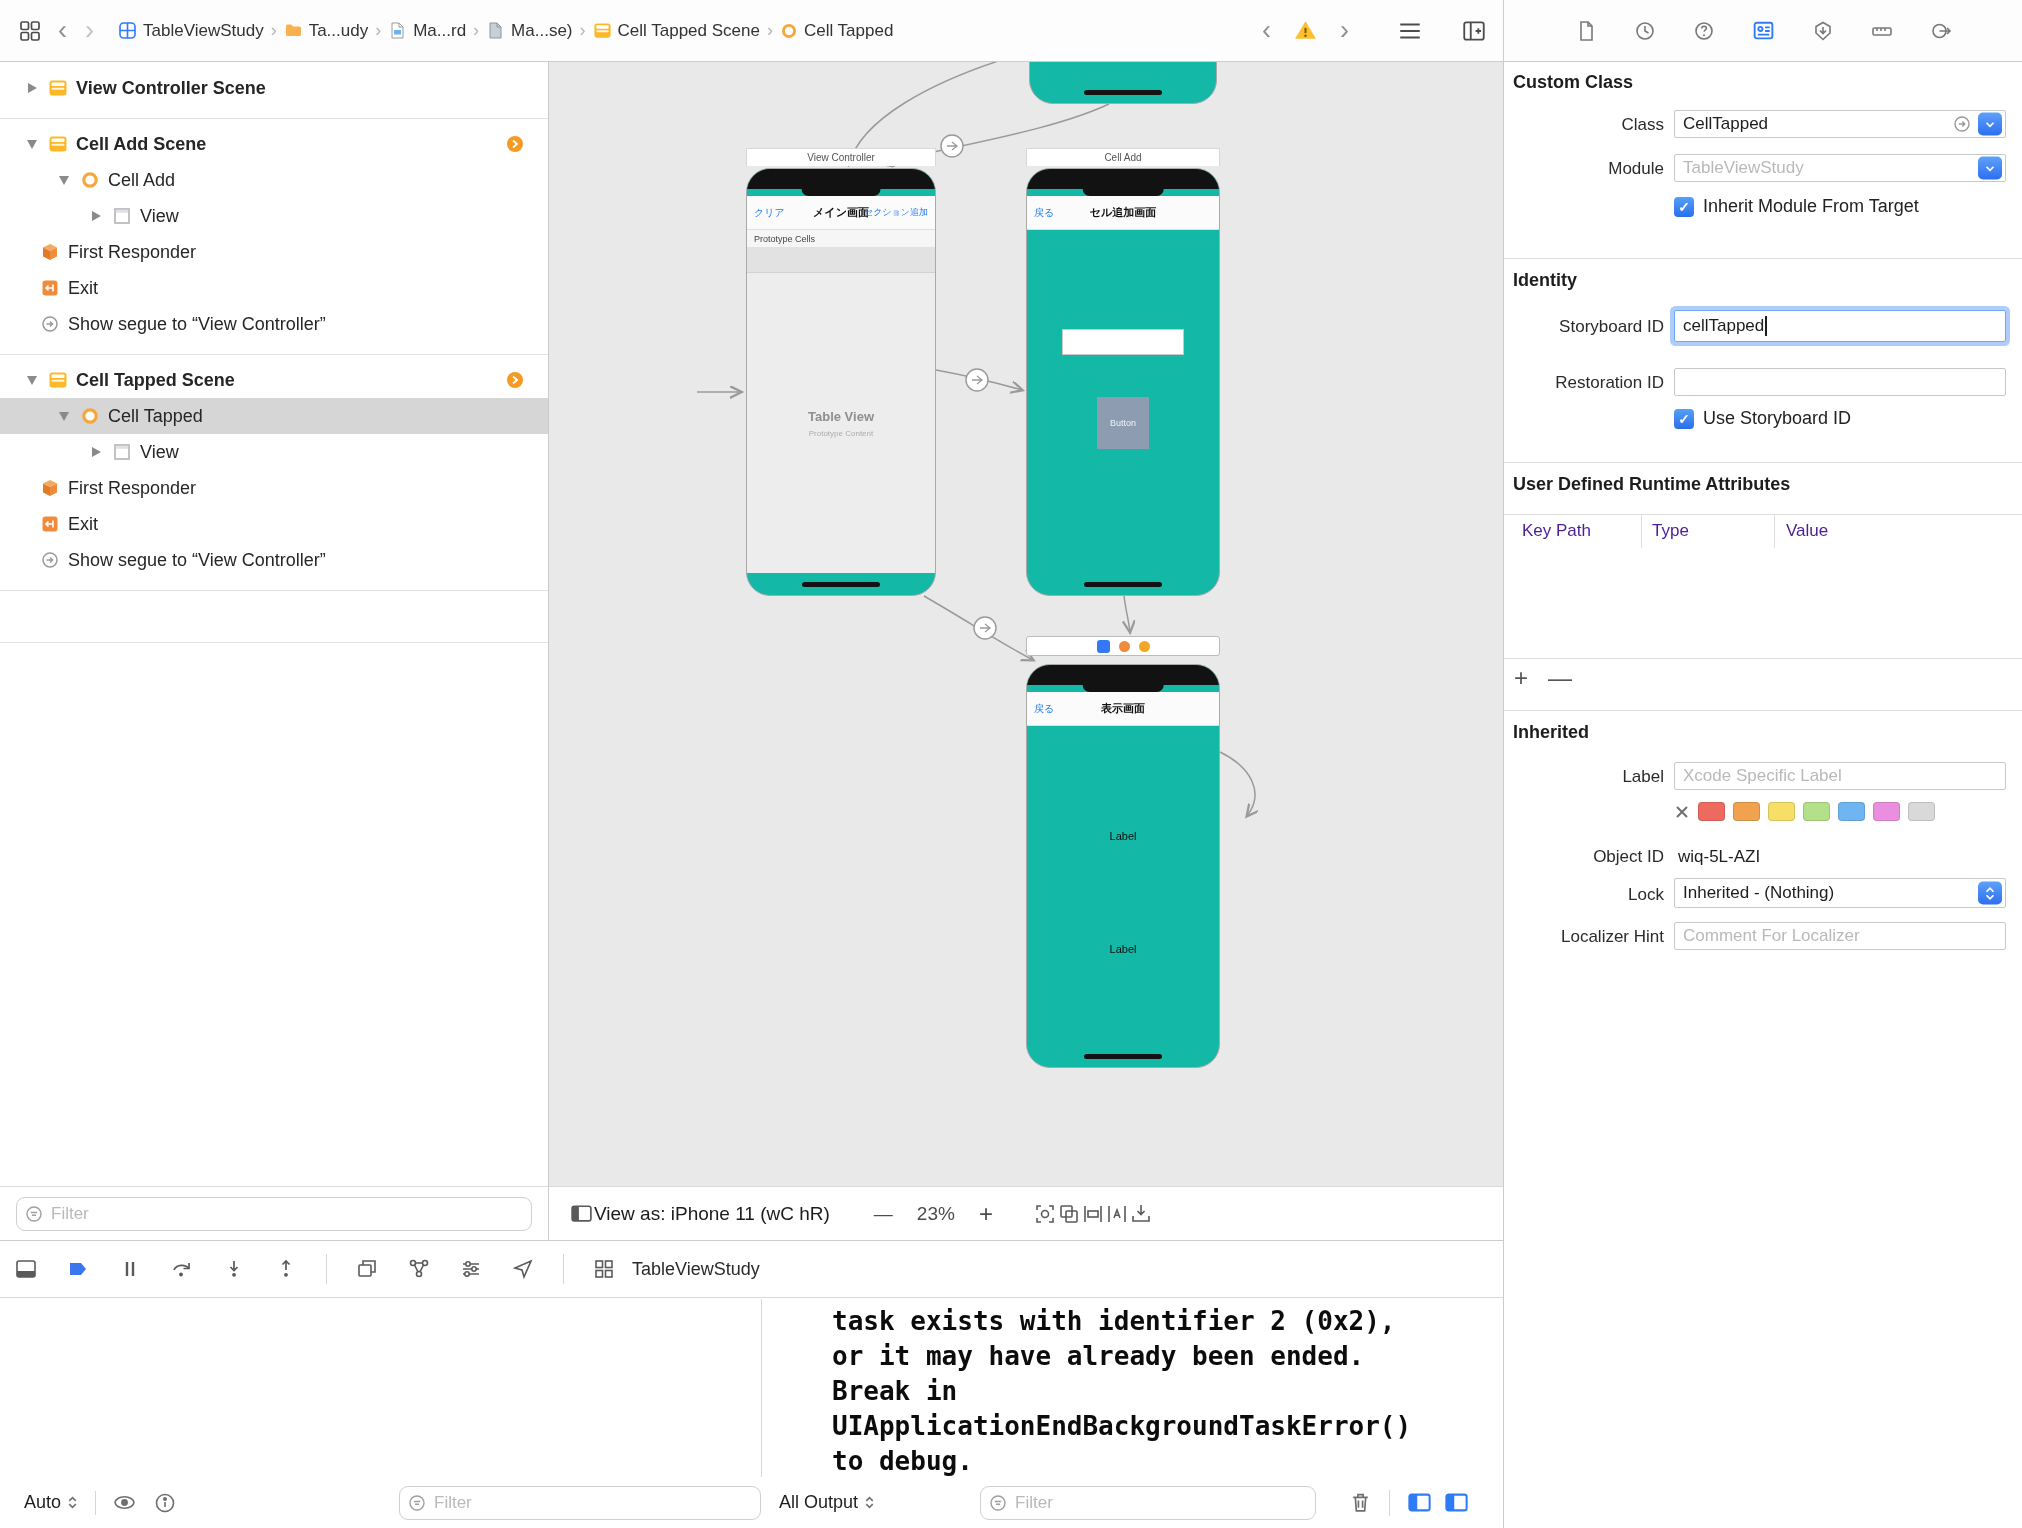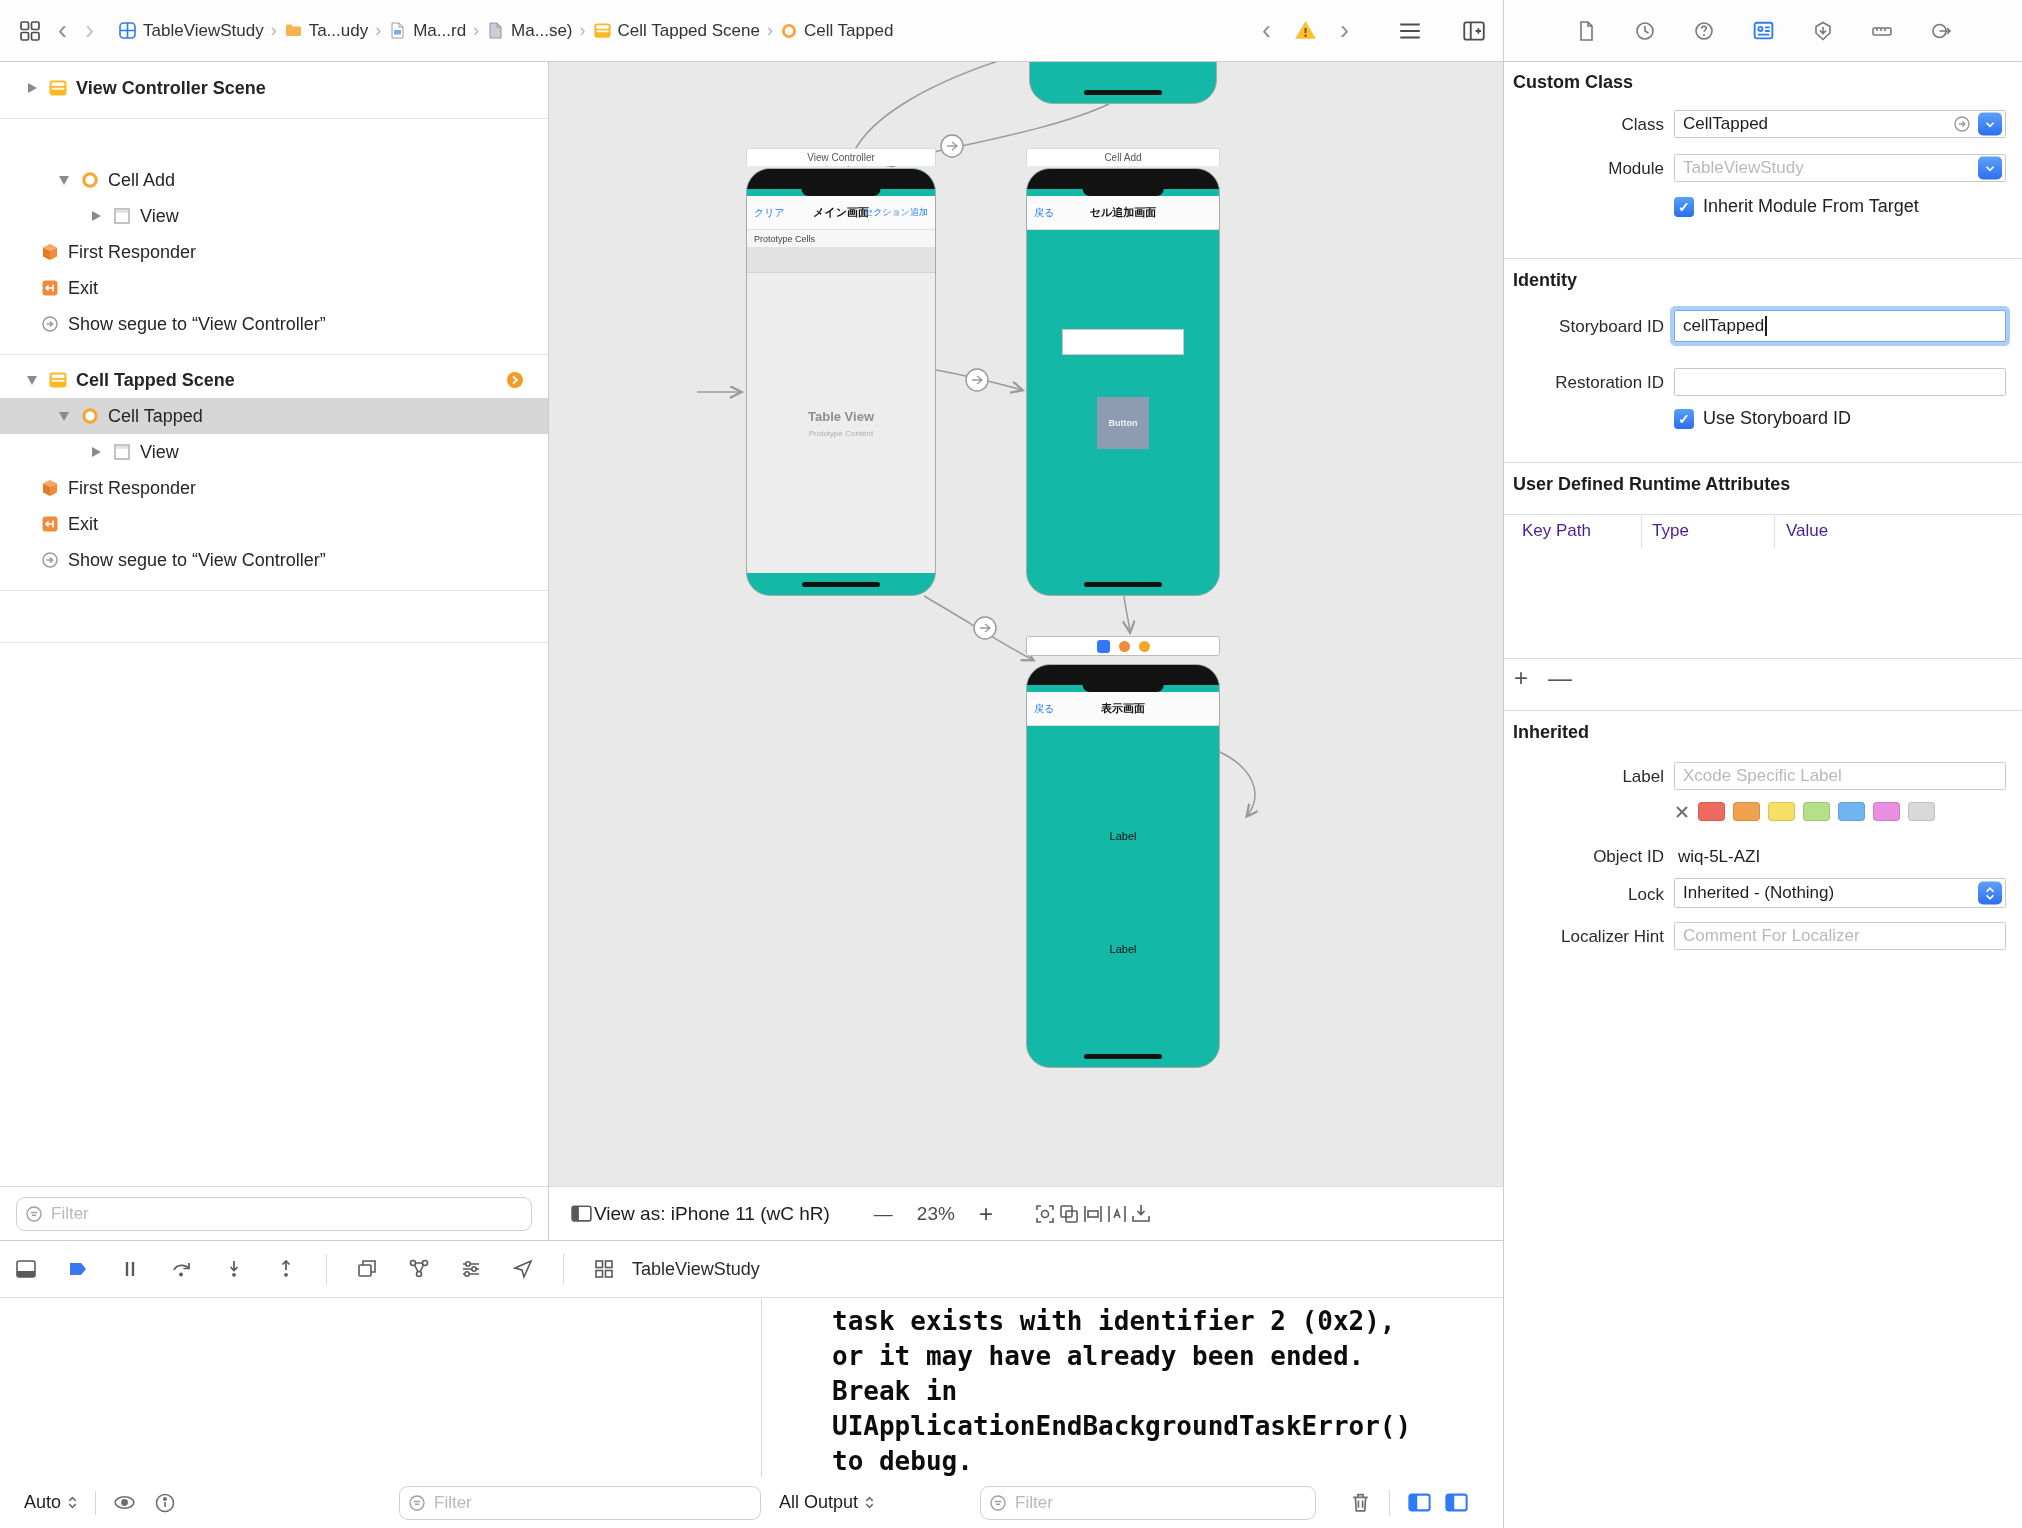--- a/index.html
+++ b/index.html
@@ -254,20 +254,39 @@
             <rect x="1.5" y="2.5" width="17" height="15" rx="3" fill="#fcb827"></rect>
             <rect x="3.5" y="4.5" width="13" height="3.6" rx="1" fill="#fff"></rect>
             <rect x="3.5" y="9.8" width="13" height="2" rx="1" fill="#fff" opacity=".85"></rect>
           </svg>
         </span>
       <span>View Controller Scene</span>
     </div>
 
     <div class="ol-sep" style="top:56px"></div>
 
+    <div class="ol-row scene" style="top:64px">
+      <span class="discbox">
+          <span class="tri-d"></span>
+        </span>
+      <span class="ico">
+          <svg width="20" height="20" viewBox="0 0 20 20">
+            <rect x="1.5" y="2.5" width="17" height="15" rx="3" fill="#fcb827"></rect>
+            <rect x="3.5" y="4.5" width="13" height="3.6" rx="1" fill="#fff"></rect>
+            <rect x="3.5" y="9.8" width="13" height="2" rx="1" fill="#fff" opacity=".85"></rect>
+          </svg>
+        </span>
+      <span>Cell Add Scene</span>
+      <span class="scene-badge ico">
+          <svg width="18" height="18" viewBox="0 0 18 18">
+            <circle cx="9" cy="9" r="8" fill="#f59b25"></circle>
+            <path d="M7 5.5L11 9l-4 3.5" stroke="#fff" stroke-width="1.8" fill="none"></path>
+          </svg>
+        </span>
+    </div>
 
     <div class="ol-row vc" style="top:100px">
       <span class="discbox">
           <span class="tri-d"></span>
         </span>
       <span class="ico">
           <svg width="20" height="20" viewBox="0 0 20 20">
             <circle cx="10" cy="10" r="6.2" fill="#fff" stroke="#f6a73c" stroke-width="3.2"></circle>
           </svg>
         </span>
@@ -472,21 +491,21 @@
     </div>
     <div class="phone" style="left:477px; top:106px; width:194px; height:428px;">
       <div class="phone-top"></div>
       <div class="notch-pill"></div>
       <div class="phone-nav">
         <span class="nav-left">戻る</span>
         <span class="nav-center">セル追加画面</span>
       </div>
       <div style="position:absolute; top:160px; left:50%; transform:translateX(-50%); width:122px; height:26px; border:1px solid #c8c8c8; background:#fff;"></div>
       <div style="position:absolute; top:228px; left:50%; transform:translateX(-50%); width:52px; height:52px; background:#8d9cb0; display:flex; align-items:center; justify-content:center;">
-        <span style="font-size:9px; color:#eef2f8;font-weight:bold;">Button</span>
+        <span style="font-size:9px; color:#eef2f8;">Button</span>
       </div>
       <div class="home-bar"></div>
     </div>
 
     <div style="position:absolute; left:477px; top:574px; width:194px; height:20px; background:#fff; border:1px solid #bcbcbc; border-radius:3px; display:flex; align-items:center; justify-content:center; gap:9px;">
       <span style="width:13px; height:13px; border-radius:3px; background:#3478f6; display:inline-block;"></span>
       <span style="width:11px; height:11px; border-radius:50%; background:#ef8b3a; display:inline-block;"></span>
       <span style="width:11px; height:11px; border-radius:50%; background:#f5a623; display:inline-block;"></span>
     </div>
 

